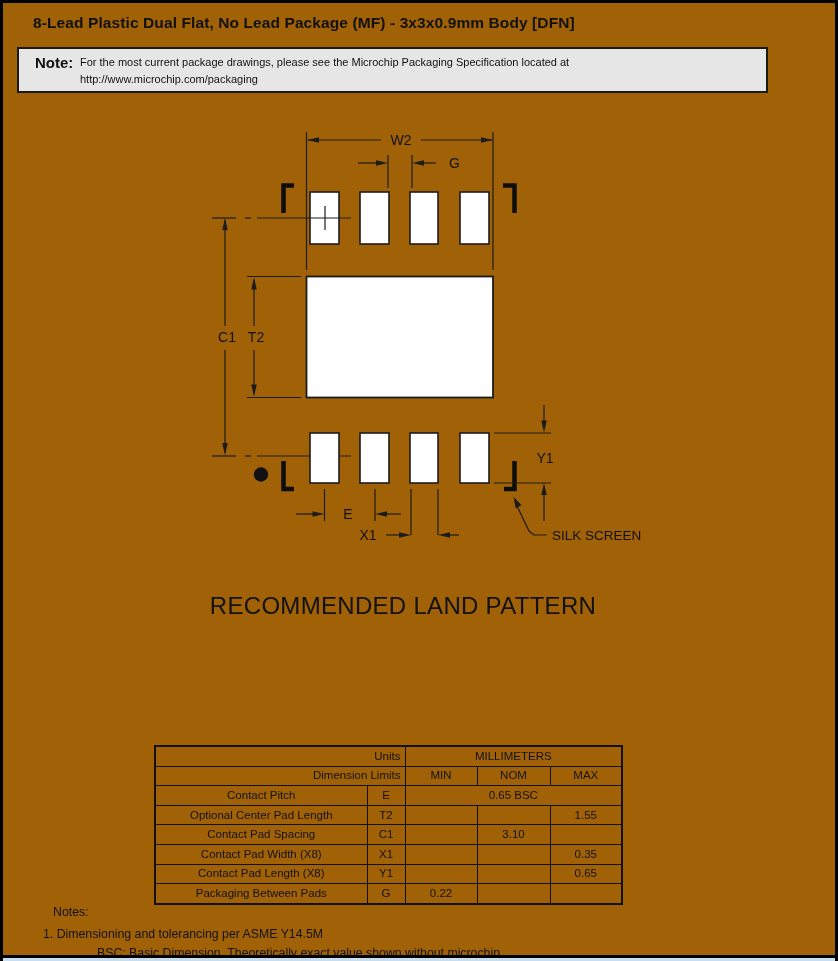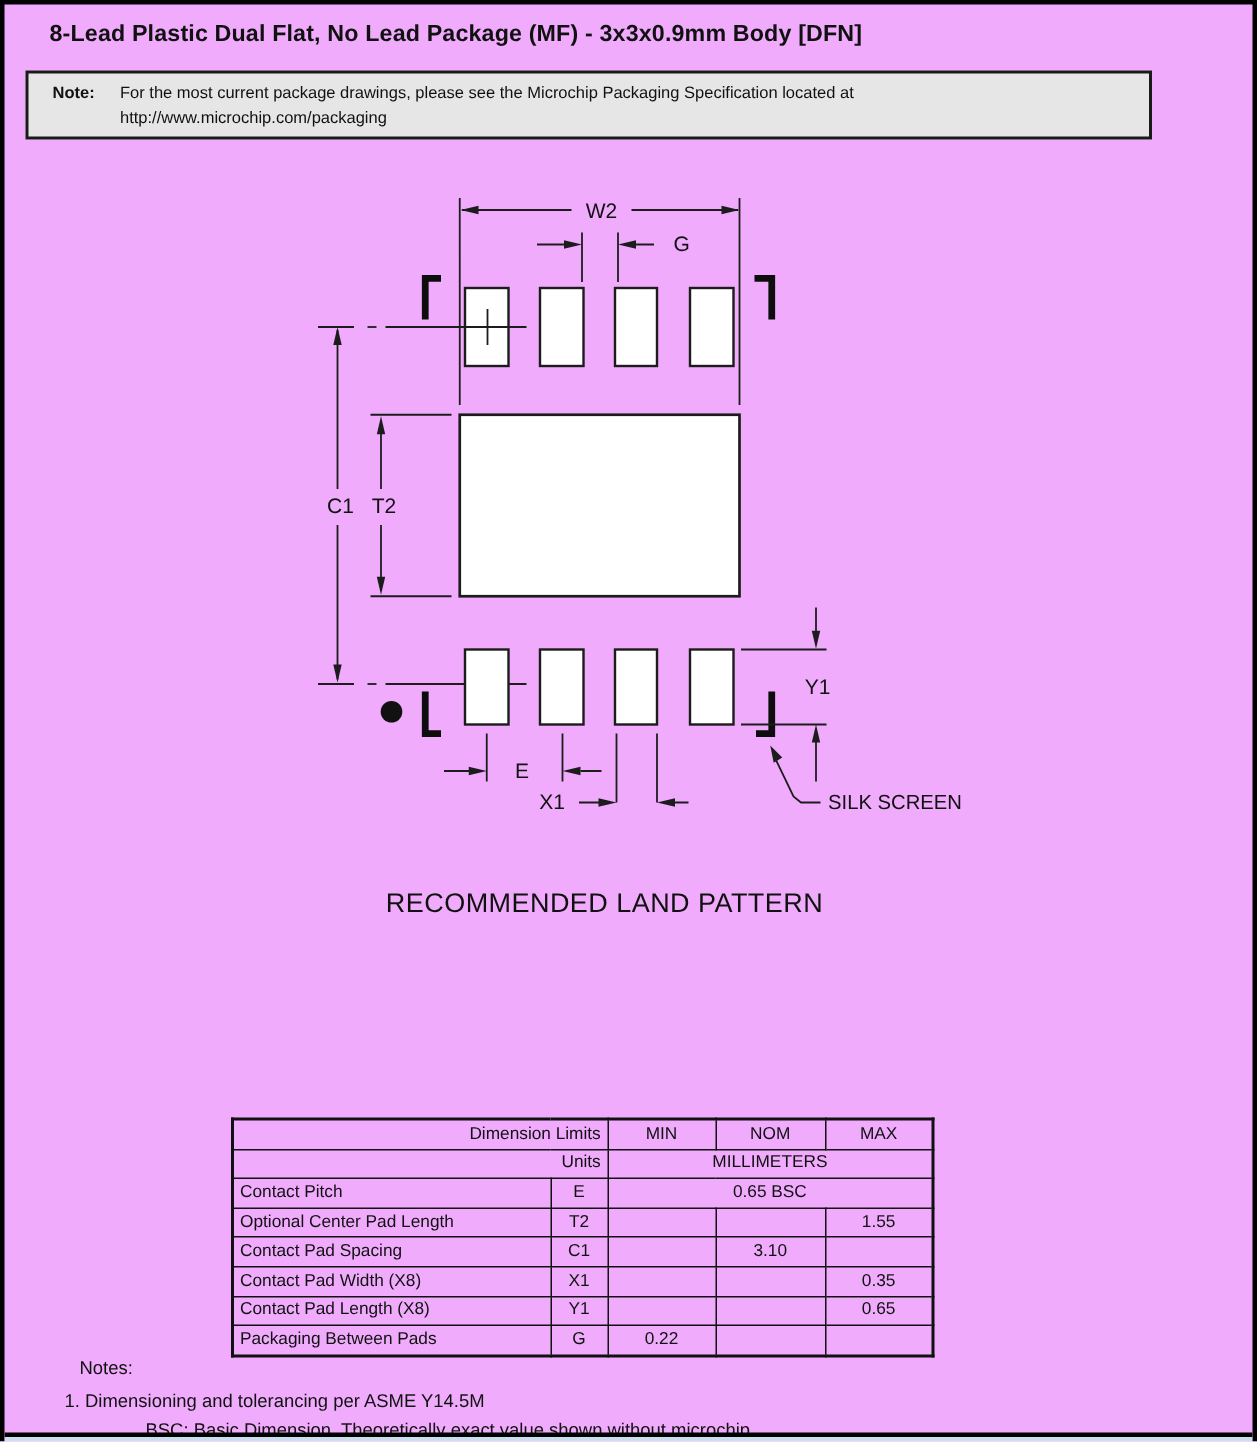--- a/index.html
+++ b/index.html
@@ -1,48 +1,48 @@
 <!DOCTYPE html>
 <html><head>
 <meta charset="utf-8">
 <style>
   html,body{margin:0;padding:0;background:#fff;}
   body{width:838px;height:961px;position:relative;font-family:"Liberation Sans",sans-serif;color:#111;}
   .page{position:absolute;left:0;top:0;width:838px;height:961px;box-sizing:border-box;
-        border:3px solid #000;border-bottom:none;background:#f0abfc;overflow:hidden;}
+        border:3px solid #000;border-bottom:none;background:#a16207;overflow:hidden;}
   .bottom-black{position:absolute;left:0;right:0;bottom:3px;height:3px;background:#000;}
   .bottom-blue{position:absolute;left:0;right:0;bottom:0;height:3px;background:#c9dff0;}
 
   .title{position:absolute;left:30px;top:11px;font-size:15.5px;font-weight:bold;
          letter-spacing:0.1px;white-space:nowrap;margin:0;}
 
   .note-box{position:absolute;left:14px;top:44px;width:751px;height:46px;box-sizing:border-box;
             border:2px solid #1a1a1a;background:#e6e6e6;display:flex;align-items:flex-start;
             padding:5px 0 0 16px;}
-  .note-label{font-weight:bold;font-size:11px;width:45px;flex:none;line-height:17px;}
+  .note-label{font-weight:bold;font-size:15px;width:45px;flex:none;line-height:17px;}
   .note-body{font-size:11px;line-height:17px;}
 
   .drawing{position:absolute;left:0;top:0;width:838px;height:620px;}
   .dim{stroke:#1c1c1c;stroke-width:1.2;fill:none;}
   .pad{fill:#fff;stroke:#1c1c1c;stroke-width:1.6;}
   .cpad{fill:#fff;stroke:#1c1c1c;stroke-width:1.8;}
   .thk{stroke:#0d0d0d;stroke-width:4.5;fill:none;}
   .ah{fill:#1c1c1c;stroke:none;}
   .drawing text{font-family:"Liberation Sans",sans-serif;font-size:14px;fill:#111;}
   .drawing text.sm{font-size:13.5px;}
 
   .caption{position:absolute;left:0;top:589px;width:800px;text-align:center;
-           font-size:18px;letter-spacing:0.3px;}
+           font-size:24px;letter-spacing:0.3px;}
 
   .dim-table{position:absolute;left:151px;top:742px;width:467px;height:160px;
              border-collapse:collapse;table-layout:fixed;font-size:11.5px;
              border:2px solid #111;}
   .dim-table td{border:1px solid #111;padding:0 4px;overflow:hidden;white-space:nowrap;
                 height:15.6px;line-height:15px;}
-  .l{text-align:left;} .c{text-align:center;} .r{text-align:right;}
+  .l{text-align:center;} .c{text-align:center;} .r{text-align:right;}
 
   .notes-heading{position:absolute;left:50px;top:902px;font-size:12.3px;text-align:right;}
   .note-item-1{position:absolute;left:40px;top:924px;font-size:12.3px;}
   .note-item-2{position:absolute;left:94px;top:943px;font-size:12.3px;}
 </style>
 </head>
 <body>
 
 <div class="page">
 
@@ -174,30 +174,30 @@
   <table class="dim-table">
     <colgroup>
       <col style="width:212px">
         <col style="width:38px">
         <col style="width:72px">
         <col style="width:73px">
         <col style="width:72px">
     </colgroup>
     <tbody>
       <tr>
+        <td colspan="2" class="r">Units</td>
+        <td colspan="3" class="c">MILLIMETERS</td>
+      </tr>
+      <tr>
         <td colspan="2" class="r">Dimension Limits</td>
         <td class="c">MIN</td>
         <td class="c">NOM</td>
         <td class="c">MAX</td>
       </tr>
       <tr>
-        <td colspan="2" class="r">Units</td>
-        <td colspan="3" class="c">MILLIMETERS</td>
-      </tr>
-      <tr>
         <td class="l">Contact Pitch</td>
         <td class="c">E</td>
         <td colspan="3" class="c">0.65 BSC</td>
       </tr>
       <tr>
         <td class="l">Optional Center Pad Length</td>
         <td class="c">T2</td>
         <td class="c"></td>
         <td class="c"></td>
         <td class="c">1.55</td>

